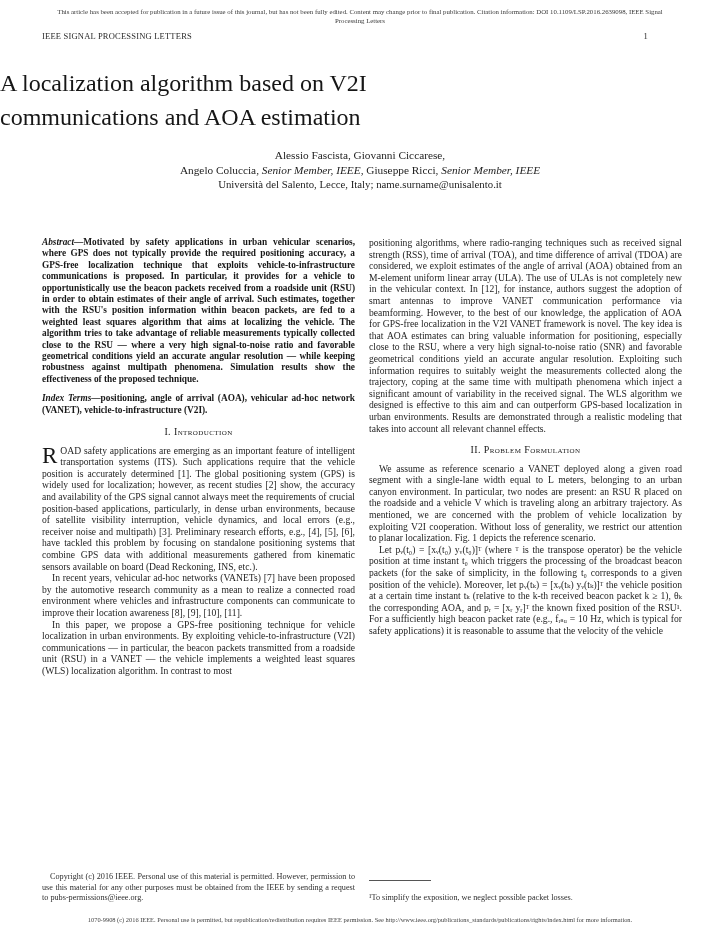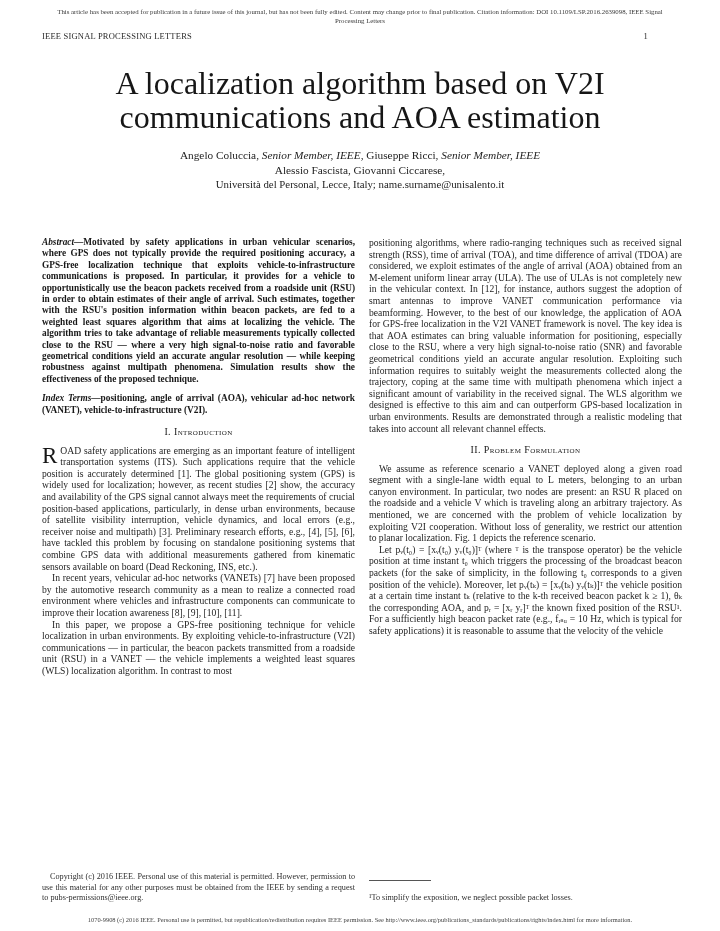--- a/index.html
+++ b/index.html
@@ -19,22 +19,22 @@
   }
   
   .runhead {
     position: absolute; top: 31px; left: 42px; right: 72px;
     display: flex; justify-content: space-between;
     font-size: 8.5px; letter-spacing: 0.2px; color: #2a2a2a;
   }
   
   .title {
     position: absolute; top: 66px; left: 0; right: 0;
-    text-align: center; font-weight: 400;
-    font-size: 32px; line-height: 34px; color: #161616;
+    font-weight: 400;
+    font-size: 24px; line-height: 34px; color: #161616;
   }
   
   .authors {
     position: absolute; top: 148px; left: 0; right: 0;
     text-align: center; font-size: 11.3px; line-height: 14.5px; color: #1d1d1d;
   }
   .authors .it { font-style: italic; }
   .authors .affil { font-size: 10.8px; }
   
   .cols {
@@ -92,25 +92,25 @@
     <span>IEEE SIGNAL PROCESSING LETTERS</span>
     <span>1</span>
   </div>
 
   <h1 class="title">
     <span>A localization algorithm based on V2I</span><br>
     <span>communications and AOA estimation</span>
   </h1>
 
   <div class="authors">
+    <div>Alessio Fascista, Giovanni Ciccarese,</div>
     <div>
       <span>Angelo Coluccia, </span><span class="it">Senior Member, IEEE</span><span>, Giuseppe Ricci, </span><span class="it">Senior Member, IEEE</span>
     </div>
-    <div>Alessio Fascista, Giovanni Ciccarese,</div>
-    <div class="affil">Università del Personal, Lecce, Italy;  name.surname@unisalento.it</div>
+    <div class="affil">Università del Salento, Lecce, Italy;  name.surname@unisalento.it</div>
   </div>
 
   <div class="cols">
 
     <div class="col">
       <p class="abstract noindent"><span class="lead">Abstract</span><span>—Motivated by safety applications in urban vehicular scenarios, where GPS does not typically provide the required positioning accuracy, a GPS-free localization technique that exploits vehicle-to-infrastructure communications is proposed. In particular, it provides for a vehicle to opportunistically use the beacon packets received from a roadside unit (RSU) in order to obtain estimates of their angle of arrival. Such estimates, together with the RSU's position information within beacon packets, are fed to a weighted least squares algorithm that aims at localizing the vehicle. The algorithm tries to take advantage of reliable measurements typically collected close to the RSU — where a very high signal-to-noise ratio and favorable geometrical conditions yield an accurate angular resolution — while keeping robustness against multipath phenomena. Simulation results show the effectiveness of the proposed technique.</span></p>
       <p class="abstract index noindent"><span class="lead">Index Terms</span><span>—positioning, angle of arrival (AOA), vehicular ad-hoc network (VANET), vehicle-to-infrastructure (V2I).</span></p>
       <h2 class="sechead">I. Introduction</h2>
       <p class="dropcap-para"><span class="dropcap">R</span><span>OAD safety applications are emerging as an important feature of intelligent transportation systems (ITS). Such applications require that the vehicle position is accurately determined [1]. The global positioning system (GPS) is widely used for localization; however, as recent studies [2] show, the accuracy and availability of the GPS signal cannot always meet the requirements of crucial position-based applications, particularly, in dense urban environments, because of satellite visibility interruption, vehicle dynamics, and local errors (e.g., receiver noise and multipath) [3]. Preliminary research efforts, e.g., [4], [5], [6], have tackled this problem by focusing on standalone positioning systems that combine GPS data with additional measurements gathered from kinematic sensors available on board (Dead Reckoning, INS, etc.).</span></p>
       <p>In recent years, vehicular ad-hoc networks (VANETs) [7] have been proposed by the automotive research community as a mean to realize a connected road environment where vehicles and infrastructure components can communicate to improve their location awareness [8], [9], [10], [11].</p>

